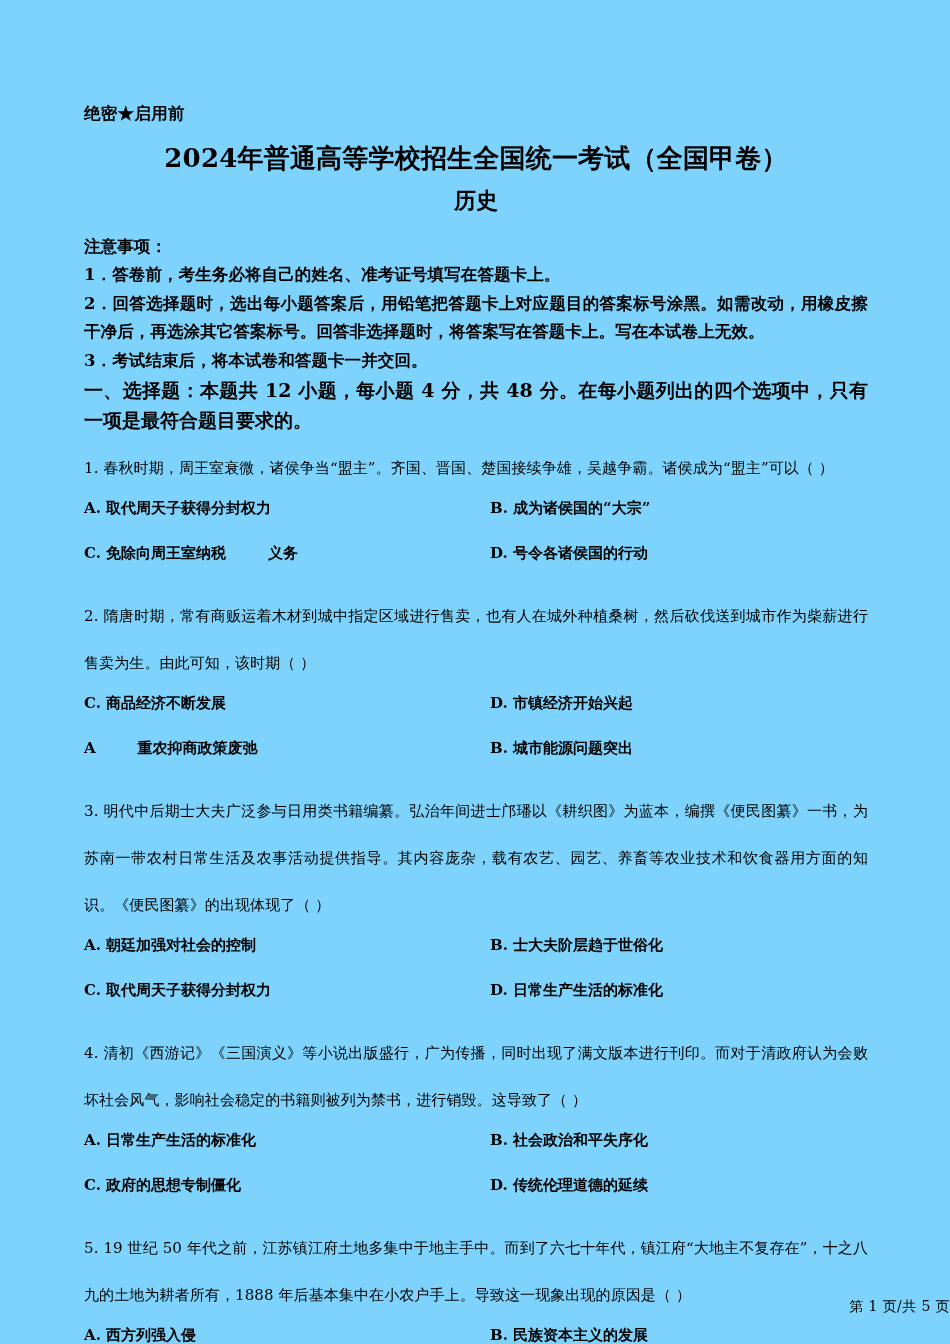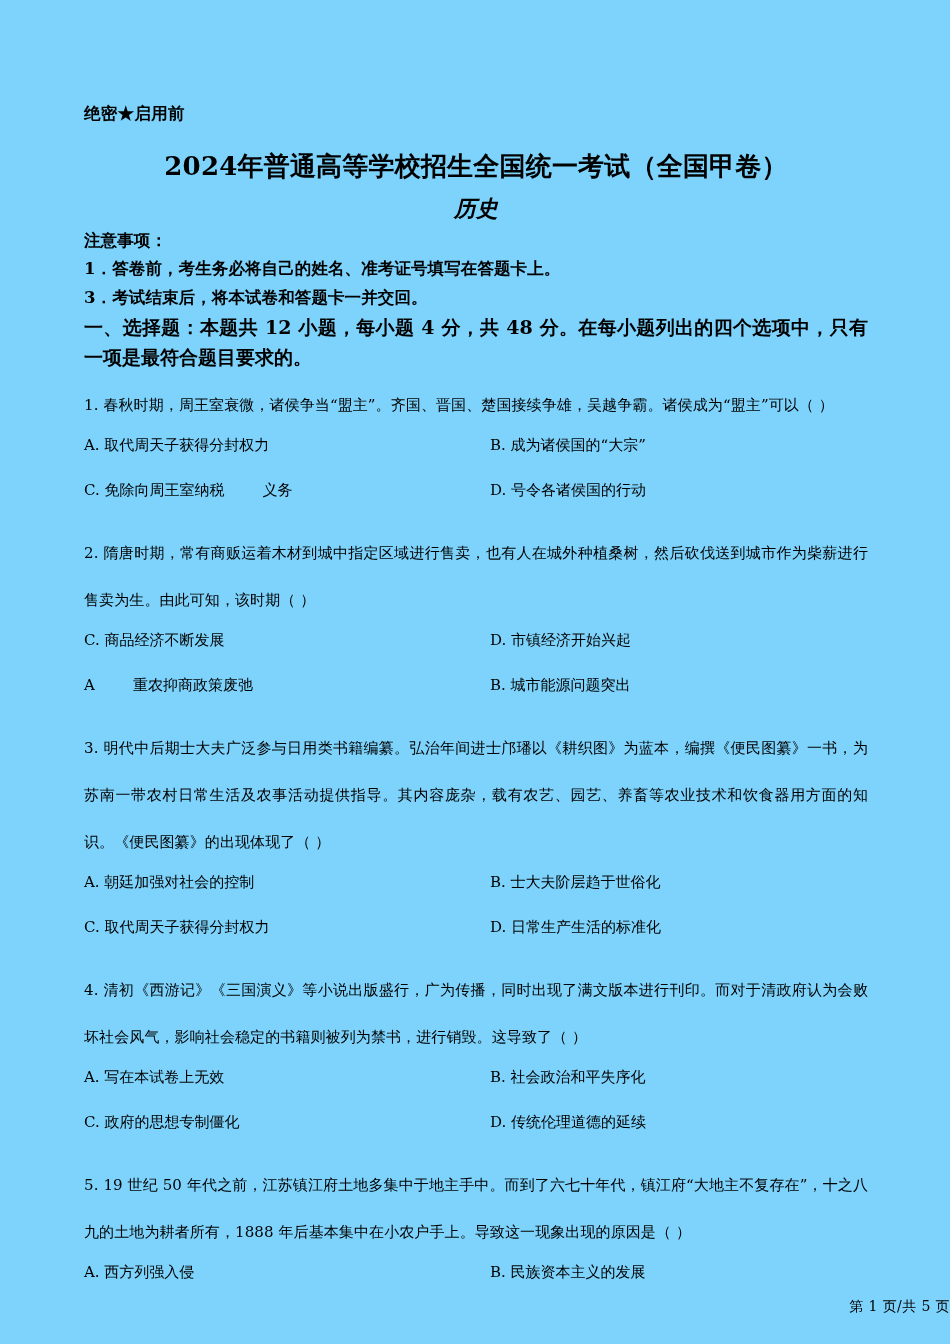--- a/index.html
+++ b/index.html
@@ -28,39 +28,38 @@
 
   
   .secrecy {
     margin-top: 104px;
     font-size: 16.5px;
     font-weight: bold;
     letter-spacing: 0.3px;
     line-height: 1.2;
   }
   .exam-title {
-    margin-top: 26px;
+    margin-top: 18px;
     text-align: center;
     font-size: 26px;
     font-weight: bold;
     letter-spacing: 0.2px;
     line-height: 1.25;
   }
   .subject-title {
     margin-top: 13px;
     text-align: center;
     font-size: 22px;
     font-weight: bold;
     line-height: 1.25;
-    font-style: italic;
   }
 
   
   .notice {
-    margin-top: 4px;
+    margin-top: 18px;
   }
   .notice-line {
     font-size: 16.5px;
     font-weight: bold;
     line-height: 28.5px;
     text-align: justify;
     text-justify: inter-ideograph;
     letter-spacing: 0.1px;
   }
 
@@ -91,20 +90,21 @@
     display: block;
     position: relative;
     height: 45px;
     font-size: 15px;
     line-height: 30px;
   }
   .opt-cell {
     position: absolute;
     top: 0;
     white-space: pre;
+    font-weight: bold;
   }
   .opt-cell.left  { left: 0px; }
   .opt-cell.right { left: 406px; }
 
   
   .footer {
     position: absolute;
     left: 0;
     right: 0;
     bottom: 28px;
@@ -123,20 +123,21 @@
 
     <div class="secrecy">绝密★启用前</div>
 
     <div class="exam-title">2024年普通高等学校招生全国统一考试（全国甲卷）</div>
 
     <div class="subject-title">历史</div>
 
     <div class="notice">
       <div class="notice-line">注意事项：</div>
       <div class="notice-line">1．答卷前，考生务必将自己的姓名、准考证号填写在答题卡上。</div>
+      <div class="notice-line">2．回答选择题时，选出每小题答案后，用铅笔把答题卡上对应题目的答案标号涂黑。如需改动，用橡皮擦干净后，再选涂其它答案标号。回答非选择题时，将答案写在答题卡上。写在本试卷上无效。</div>
       <div class="notice-line">3．考试结束后，将本试卷和答题卡一并交回。</div>
     </div>
 
     <div class="section-heading">一、选择题：本题共 12 小题，每小题 4 分，共 48 分。在每小题列出的四个选项中，只有一项是最符合题目要求的。</div>
 
     <div class="question">
       <div class="q-stem">1. 春秋时期，周王室衰微，诸侯争当“盟主”。齐国、晋国、楚国接续争雄，吴越争霸。诸侯成为“盟主”可以（    ）</div>
       <div class="q-options">
         <div class="opt-row">
           <span class="opt-cell left">A. 取代周天子获得分封权力</span>
@@ -174,21 +175,21 @@
           <span class="opt-cell left">C. 取代周天子获得分封权力</span>
           <span class="opt-cell right">D. 日常生产生活的标准化</span>
         </div>
       </div>
     </div>
 
     <div class="question">
       <div class="q-stem">4. 清初《西游记》《三国演义》等小说出版盛行，广为传播，同时出现了满文版本进行刊印。而对于清政府认为会败坏社会风气，影响社会稳定的书籍则被列为禁书，进行销毁。这导致了（    ）</div>
       <div class="q-options">
         <div class="opt-row">
-          <span class="opt-cell left">A. 写在本试卷上无效</span>
+          <span class="opt-cell left">A. 日常生产生活的标准化</span>
           <span class="opt-cell right">B. 社会政治和平失序化</span>
         </div>
         <div class="opt-row">
           <span class="opt-cell left">C. 政府的思想专制僵化</span>
           <span class="opt-cell right">D. 传统伦理道德的延续</span>
         </div>
       </div>
     </div>
 
     <div class="question">

